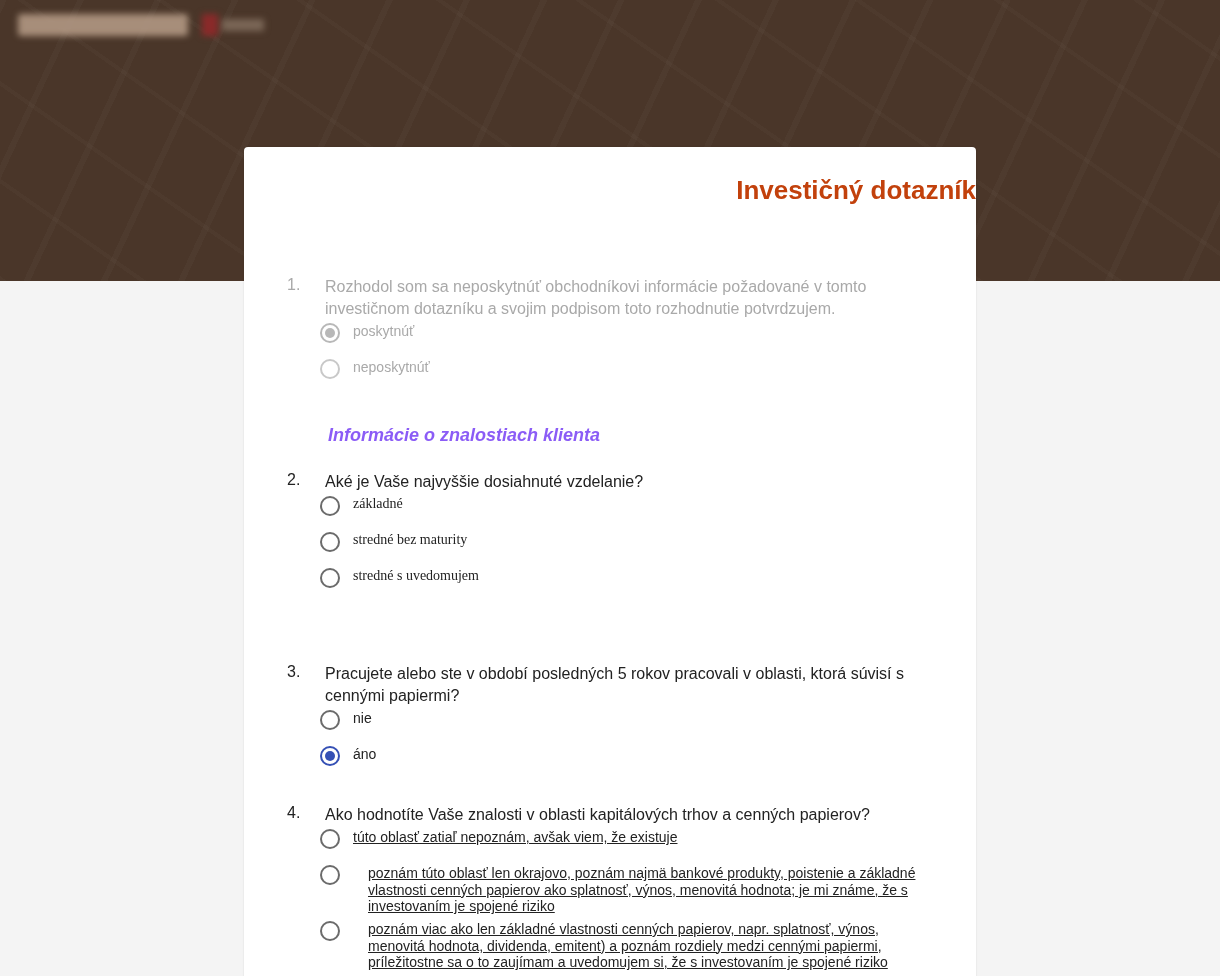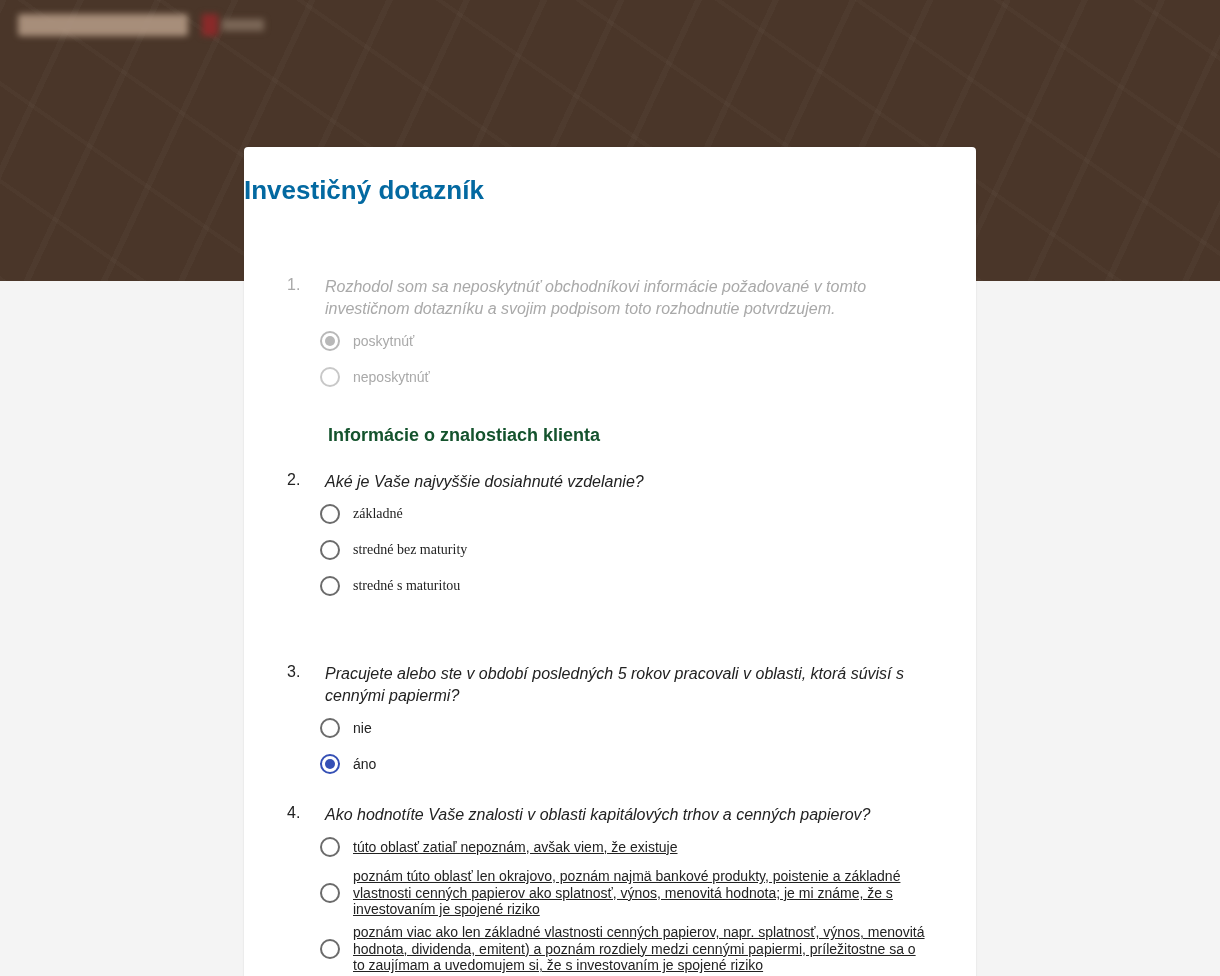--- a/index.html
+++ b/index.html
@@ -26,46 +26,46 @@
     }
     .logo-mark { display: flex; align-items: center; gap: 4px; }
     .logo-red { width: 16px; height: 22px; background: #8a2a2a; }
     .logo-sub { width: 42px; height: 12px; background: #7a6656; }
     .card {
       position: absolute; left: 244px; top: 147px; width: 732px; height: 860px;
       background: #fff; border-radius: 4px;
       box-shadow: 0 0 2px rgba(0,0,0,0.12);
     }
     .title {
-      position: absolute; left: 0; right: 0; top: 28px; text-align: left;
-      font-size: 26px; font-weight: bold; color: #0369a1;
+      position: absolute; left: 0; right: 0; top: 28px; text-align: right;
+      font-size: 26px; font-weight: bold; color: #c2410c;
     }
     .q { position: absolute; left: 43px; width: 640px; }
     .q-num { position: absolute; left: 0; top: 0; font-size: 16px; width: 30px; }
-    .q-text { margin-left: 38px; font-size: 16px; line-height: 22px; font-style: italic; }
+    .q-text { margin-left: 38px; font-size: 16px; line-height: 22px; }
     .opts { margin-left: 33px; }
-    .opt { display: flex; align-items: center; height: 36px; cursor: pointer; }
+    .opt { display: flex; height: 36px; cursor: pointer; }
     .radio {
       width: 20px; height: 20px; border-radius: 50%; border: 2px solid #6b6b6b;
       flex: 0 0 20px; position: relative; background: #fff;
     }
     .radio.checked { border-color: #3550b5; }
     .radio.checked::after {
       content: ""; position: absolute; left: 3px; top: 3px; width: 10px; height: 10px;
       border-radius: 50%; background: #3550b5;
     }
     .opt-label { margin-left: 13px; font-size: 14px; line-height: 16.5px; }
     .disabled { color: #a9a9a9; }
     .disabled .radio { border-color: #c8c8c8; }
     .disabled .radio.checked { border-color: #b8b8b8; }
     .disabled .radio.checked::after { background: #b8b8b8; }
     .section-title {
-      position: absolute; left: 84px; top: 278px; font-size: 18px; font-weight: bold; color: #14532d;
+      position: absolute; left: 84px; top: 278px; font-size: 18px; font-weight: bold; color: #8b5cf6; font-style: italic;
     }
-    .opt.tall { height: 56px; }
+    .opt.tall { height: 56px; gap: 15px; }
   </style>
 </head>
 <body>
 
 <div class="header">
   <div class="logo">
     <div class="logo-text"></div>
     <div class="logo-mark">
       <div class="logo-red"></div>
       <div class="logo-sub"></div>
@@ -100,21 +100,21 @@
       <label class="opt">
         <span class="radio"></span>
         <span class="opt-label">základné</span>
       </label>
       <label class="opt">
         <span class="radio"></span>
         <span class="opt-label">stredné bez maturity</span>
       </label>
       <label class="opt">
         <span class="radio"></span>
-        <span class="opt-label">stredné s maturitou</span>
+        <span class="opt-label">stredné s uvedomujem</span>
       </label>
     </div>
   </div>
 
   <div class="q" style="top:516px;">
     <span class="q-num">3.</span>
     <div class="q-text">Pracujete alebo ste v období posledných 5 rokov pracovali v oblasti, ktorá súvisí s cennými papiermi?</div>
     <div class="opts" style="margin-top:3px;">
       <label class="opt">
         <span class="radio"></span>

